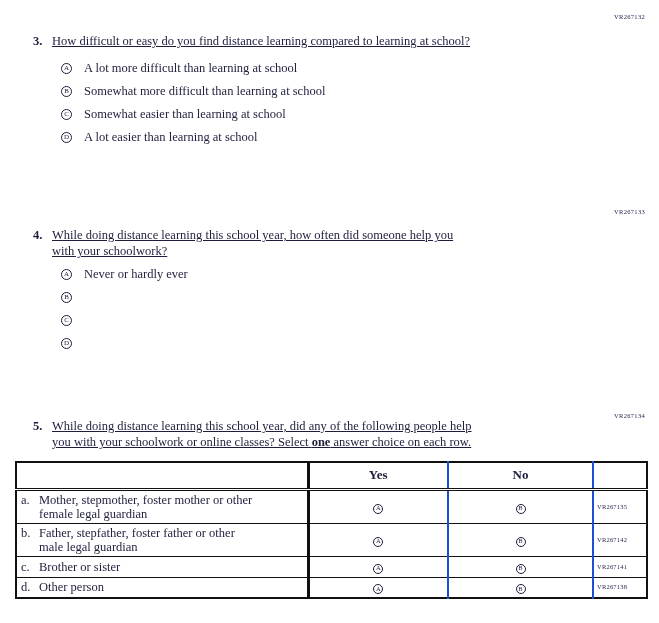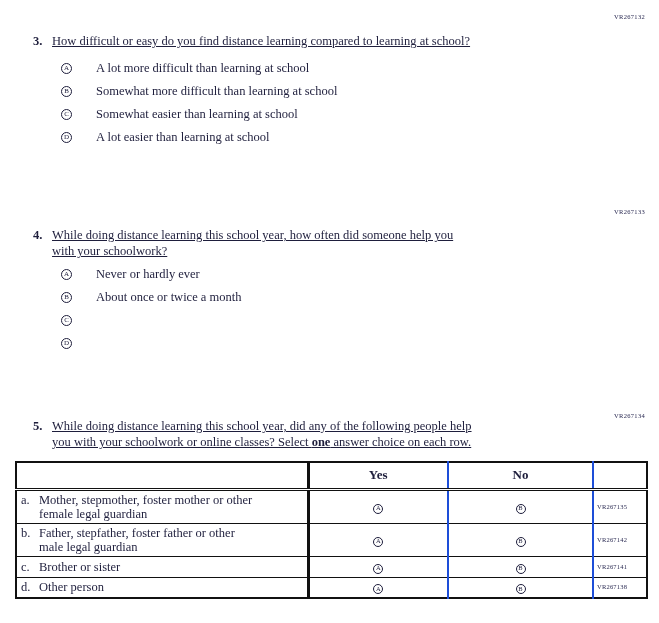--- a/index.html
+++ b/index.html
@@ -54,21 +54,21 @@
     border: 1px solid #1e1e3c;
     border-radius: 50%;
     display: inline-flex;
     align-items: center;
     justify-content: center;
     font-size: 7px;
     line-height: 1;
     color: #1e1e3c;
   }
   .option-label {
-    margin-left: 24px;
+    margin-left: 12px;
     font-size: 12.5px;
     line-height: 14px;
   }
   .q5-table {
     position: absolute;
     left: 15px;
     top: 461px;
     width: 631px;
     border-collapse: collapse;
     table-layout: fixed;
@@ -149,21 +149,20 @@
     <span class="qtext">While doing distance learning this school year, how often did someone help you
 with your schoolwork?</span>
   </div>
   <div class="options" style="top:267px">
     <div class="option">
       <span class="bubble">A</span>
       <span class="option-label">Never or hardly ever</span>
     </div>
     <div class="option">
       <span class="bubble">B</span>
-      <span class="option-label">About once or twice a month</span>
     </div>
     <div class="option">
       <span class="bubble">C</span>
     </div>
     <div class="option">
       <span class="bubble">D</span>
     </div>
   </div>
 
   <div class="vr-code" style="top:412px">VR267134</div>

